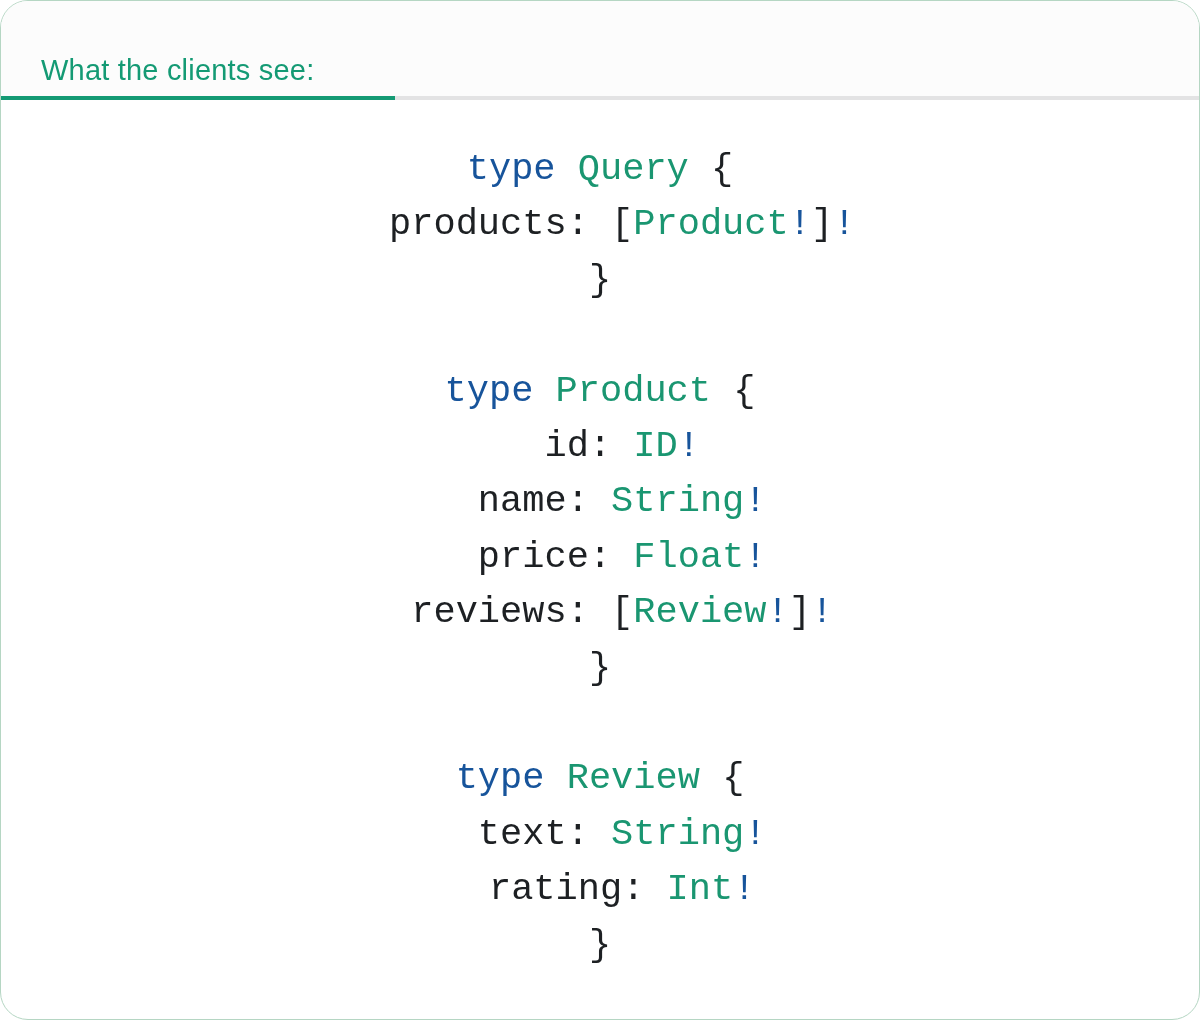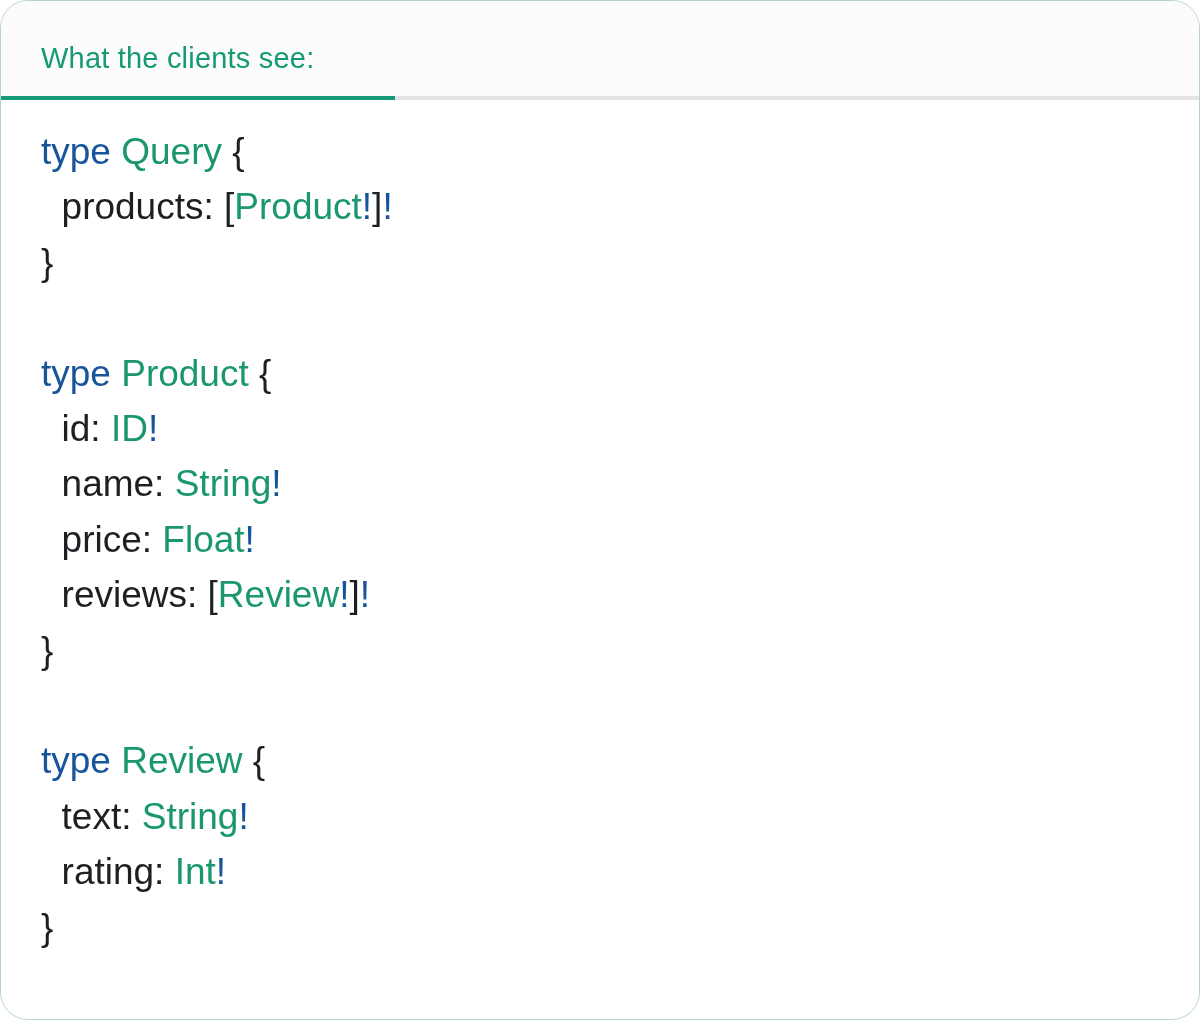--- a/index.html
+++ b/index.html
@@ -28,21 +28,21 @@
     border-radius:28px;
     overflow:hidden;
   }
   .card-header{
     position:relative;
     height:99px;
     background:var(--header-bg);
   }
   .tab{
     position:absolute;
-    left:0;top:4px;
+    left:0;top:16px;
     height:107px;
     width:394px;
     display:flex;
     align-items:center;
     padding-left:40px;
     cursor:pointer;
   }
   .tab-label{
     font-size:29px;
     font-weight:500;
@@ -57,26 +57,27 @@
     background:var(--divider-gray);
   }
   .active-tab-underline{
     position:absolute;
     left:0;bottom:0;
     width:394px;height:4px;
     background:var(--accent-green);
   }
   .code{
     margin:0;
-    padding:24px 40px 40px 40px;
-    font-family:Liberation Sans, sans-serif;
+    padding:42px 40px 40px 40px;
+    font-family:Liberation Mono, monospace;
     font-size:37px;
     line-height:55.4px;
     color:var(--text-dark);
     white-space:pre;
+    text-align:center;
   }
   .code-line{min-height:55.4px;}
   .tok-p{color:var(--text-dark);}
   .tok-k{color:var(--keyword-blue);}
   .tok-t{color:var(--type-green);}
   .tok-b{color:var(--keyword-blue);}
 </style>
 </head>
 <body>
 

